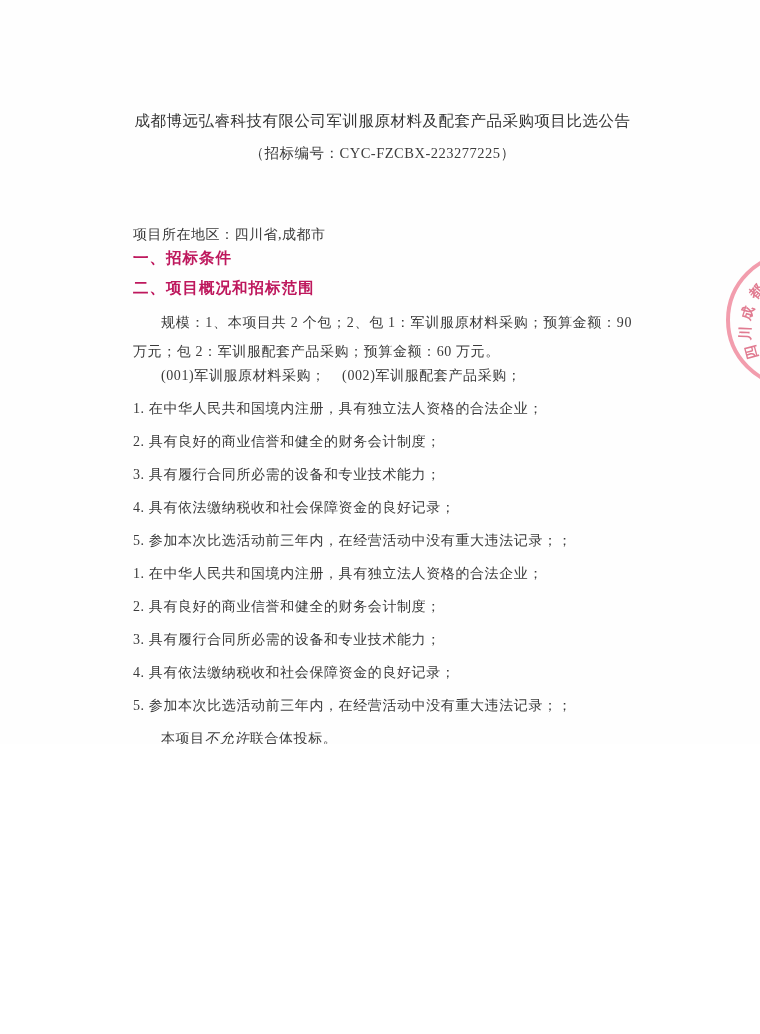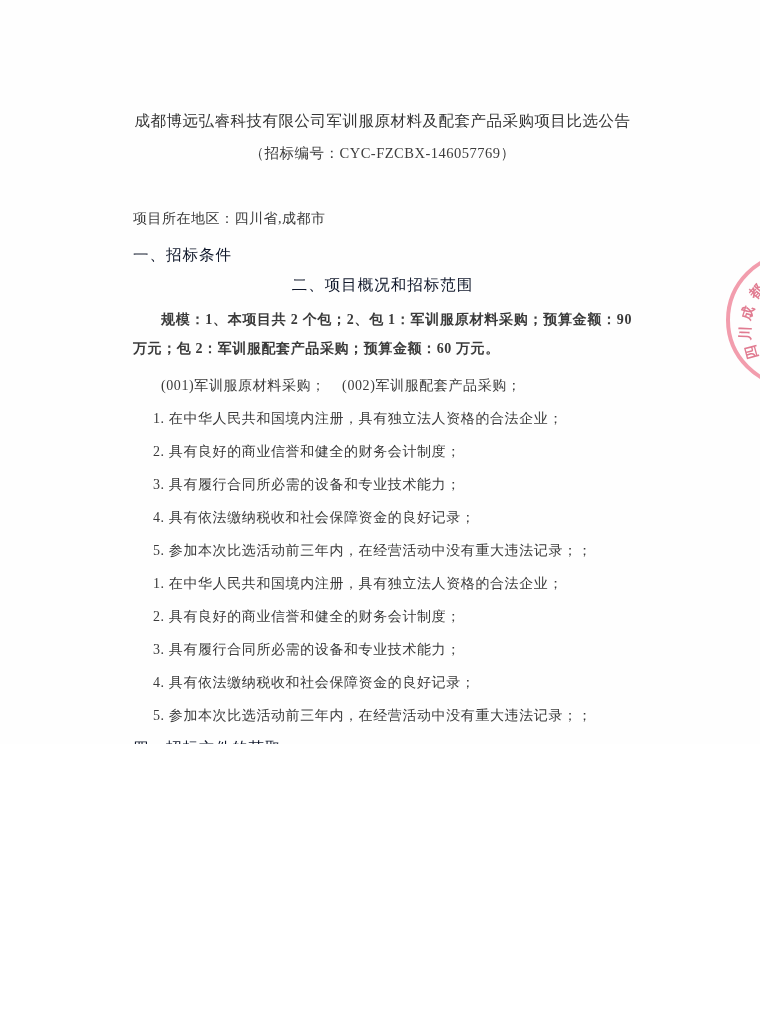--- a/index.html
+++ b/index.html
@@ -25,89 +25,90 @@
   }
   .subtitle{
     margin-top:11px;
     text-align:center;
     font-size:14.5px;
     line-height:20px;
     color:#3c3c3c;
     letter-spacing:0.5px;
   }
   .location{
-    margin-top:46px;
+    margin-top:62px;
     font-size:14px;
     line-height:20px;
     letter-spacing:0.5px;
   }
   h2{
-    margin:14px 0 0 0;
+    margin:1px 0 0 0;
     font-family:"Liberation Sans","DejaVu Sans",sans-serif;
-    font-weight:normal;
+    font-weight:bold;
     font-size:15.5px;
     line-height:24px;
-    color:#0f172a;
+    color:#be185d;
     letter-spacing:1px;
   }
   p{margin:0;}
   .para{
     font-size:14px;
     line-height:20px;
     letter-spacing:0.6px;
     color:#3a3a3a;
   }
   .indent{text-indent:2em;}
   .loose{line-height:36px;}
-  .mid{line-height:29px;font-weight:bold;}
+  .mid{line-height:29px;}
   .j{text-align:justify;}
   .pre{white-space:pre-wrap;}
   .mt8{margin-top:8px;}
   .mt10{margin-top:10px;}
   .mt12{margin-top:12px;}
-  .mt13{margin-top:13px;}
-  .mt6{margin-top:6px;text-align:center;}
-  .item{margin-top:13px;margin-left:20px;}
+  .mt13{}
+  .mt6{margin-top:6px;}
+  .item{margin-top:13px;}
   em{font-style:italic;letter-spacing:1px;}
   .seal{
     position:absolute;
     top:256px;right:0;
     width:48px;height:132px;
     overflow:hidden;
     pointer-events:none;
   }
   .seal svg{display:block;}
 </style>
 </head>
 <body>
 
 <div class="page">
   <div class="content">
 
     <div class="title">成都博远弘睿科技有限公司军训服原材料及配套产品采购项目比选公告</div>
-    <div class="subtitle">（招标编号：CYC-FZCBX-146057769）</div>
+    <div class="subtitle">（招标编号：CYC-FZCBX-223277225）</div>
 
     <div class="location">项目所在地区：四川省,成都市</div>
 
     <h2>一、招标条件</h2>
 
     <h2 class="mt6">二、项目概况和招标范围</h2>
     <p class="para mid indent j mt8">规模：1、本项目共 2 个包；2、包 1：军训服原材料采购；预算金额：90 万元；包 2：军训服配套产品采购；预算金额：60 万元。</p>
     <p class="para indent pre mt13">(001)军训服原材料采购；    (002)军训服配套产品采购；</p>
 
     <p class="para item">1. 在中华人民共和国境内注册，具有独立法人资格的合法企业；</p>
     <p class="para item">2. 具有良好的商业信誉和健全的财务会计制度；</p>
     <p class="para item">3. 具有履行合同所必需的设备和专业技术能力；</p>
     <p class="para item">4. 具有依法缴纳税收和社会保障资金的良好记录；</p>
     <p class="para item">5. 参加本次比选活动前三年内，在经营活动中没有重大违法记录；；</p>
     <p class="para item">1. 在中华人民共和国境内注册，具有独立法人资格的合法企业；</p>
     <p class="para item">2. 具有良好的商业信誉和健全的财务会计制度；</p>
     <p class="para item">3. 具有履行合同所必需的设备和专业技术能力；</p>
     <p class="para item">4. 具有依法缴纳税收和社会保障资金的良好记录；</p>
     <p class="para item">5. 参加本次比选活动前三年内，在经营活动中没有重大违法记录；；</p>
+    <p class="para indent item"><span>本项目</span><em>不允许</em><span>联合体投标。</span></p>
 
     <h2 class="mt10">四、招标文件的获取</h2>
 
   </div>
 
   <div class="seal">
     <svg width="160" height="132" viewBox="0 0 160 132" xmlns="http://www.w3.org/2000/svg">
       <circle cx="82" cy="64" r="66" fill="none" stroke="#ef8498" stroke-width="4" opacity="0.8"></circle>
       <g font-family="'DejaVu Sans',sans-serif" font-size="14" font-weight="bold" fill="#dd6a82" opacity="0.88" text-anchor="middle">
         <text transform="translate(45,36) rotate(-50)" dominant-baseline="middle">都</text>

